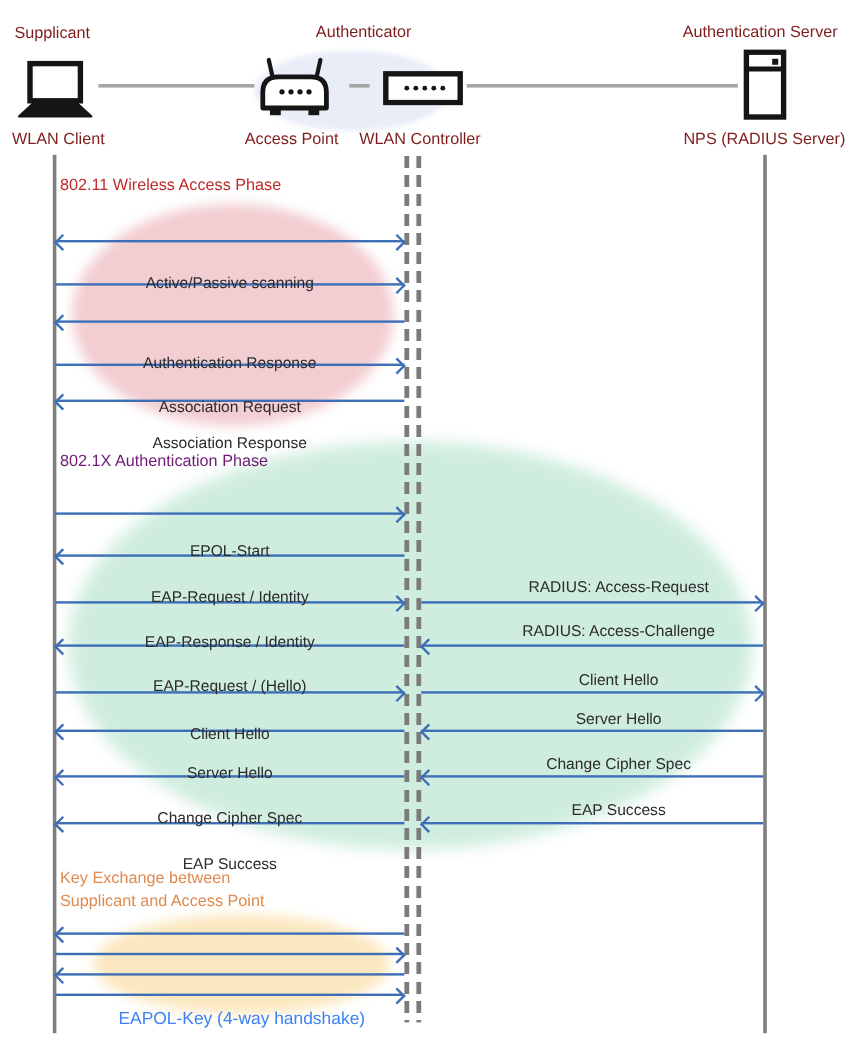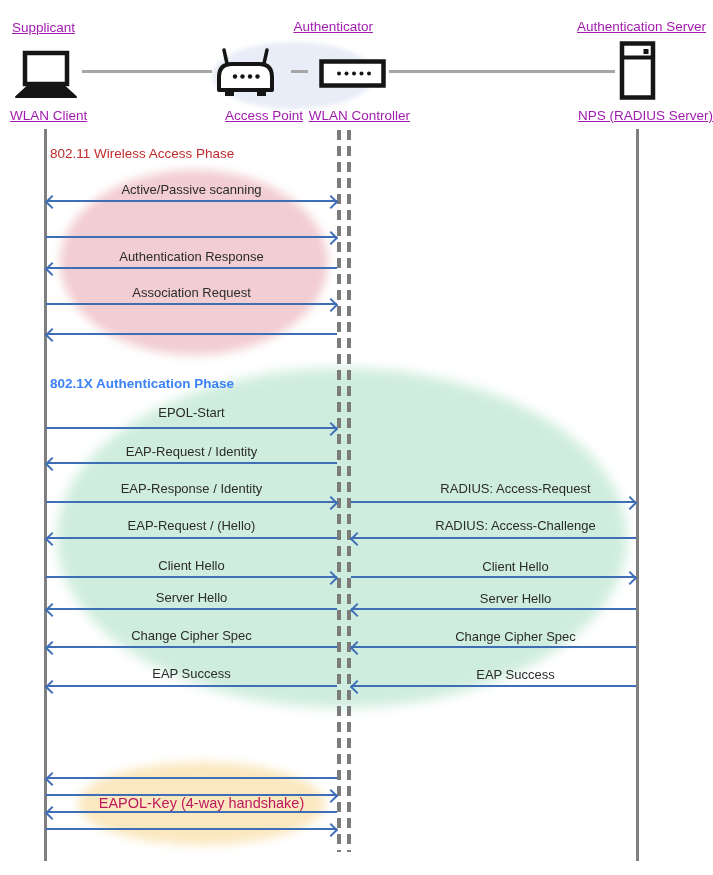--- a/index.html
+++ b/index.html
@@ -5,42 +5,42 @@
   * { box-sizing: border-box; margin: 0; padding: 0; }
   html,body { background:#fff; }
   .stage {
     position: relative;
     width: 713px;
     height: 875px;
     background: #ffffff;
     font-family: "Liberation Sans", sans-serif;
     overflow: hidden;
   }
-  .txt { position:absolute; color:#a21caf; font-size:13.5px; white-space:nowrap;text-decoration:underline; }
-  .c { text-align:right; }
+  .txt { position:absolute; color:#7f1d1d; font-size:13.5px; white-space:nowrap; }
+  .c { text-align:center; }
   .ellipse { position:absolute; border-radius:50%; }
   .el-auth { left:212px; top:42px; width:163px; height:67px; background:#E9EDF7; filter:blur(2px); }
   .el-p1 { left:60px; top:170px; width:268px; height:185px; background:#F2CDD1; filter:blur(5px); }
   .el-p2 { left:57px; top:368px; width:570px; height:340px; background:#CFEDDE; filter:blur(6px); }
   .el-p3 { left:78px; top:762px; width:247px; height:83px; background:#FBE8C0; filter:blur(5px); }
   .conn { position:absolute; height:3px; background:#A6A6A6; z-index:1; }
   .lifeline { position:absolute; width:3px; background:#7F7F7F; z-index:1; }
   .dashline {
     position:absolute; width:4px; z-index:1;
     background: repeating-linear-gradient(180deg,#7B7B7B 0 10px,transparent 10px 16px);
   }
   .icon { position:absolute; z-index:3; }
   .ptitle { position:absolute; left:50px; width:291px; text-align:left; font-size:13.5px; z-index:3; white-space:nowrap; }
   .p1 { color:#C02B2B; }
-  .p2 { color:#3b82f6;font-weight:bold; }
+  .p2 { color:#701a75; }
   .p3 { color:#E08A4F; line-height:19px; }
   .ml,.mr { position:absolute; text-align:center; font-size:13px; color:#2b2b2b; white-space:nowrap; z-index:3; }
-  .ml { left:46px; width:291px; }
+  .ml { left:46px; width:291px;margin-top:46px; }
   .mr { left:351px; width:329px; }
-  .key-label { font-size:14.5px; left:56px; color:#be185d; }
+  .key-label { font-size:14.5px; left:56px; color:#3b82f6; }
   .arrow { position:absolute; height:2px; background:#3E6FB6; z-index:2; }
   .ll { left:46px; width:291px; }
   .lr { left:351px; width:285px; }
   .hr::after {
     content:""; position:absolute; right:1px; top:-3px; width:8px; height:8px;
     border-top:2.5px solid #3E6FB6; border-right:2.5px solid #3E6FB6; transform:rotate(45deg);
   }
   .hl::before {
     content:""; position:absolute; left:1px; top:-3px; width:8px; height:8px;
     border-left:2.5px solid #3E6FB6; border-bottom:2.5px solid #3E6FB6; transform:rotate(45deg);
@@ -101,32 +101,37 @@
   <div class="txt c" style="left:290px;top:108px;width:120px">WLAN Controller</div>
   <div class="txt c" style="left:561px;top:108px;width:152px">NPS (RADIUS Server)</div>
 
   <div class="lifeline" style="left:44px;top:129px;height:732px"></div>
   <div class="dashline" style="left:337px;top:130px;height:722px"></div>
   <div class="dashline" style="left:347px;top:130px;height:722px"></div>
   <div class="lifeline" style="left:636px;top:129px;height:732px"></div>
 
   <div class="ptitle p1" style="top:146px">802.11 Wireless Access Phase</div>
   <div class="ptitle p2" style="top:376px">802.1X Authentication Phase</div>
+  <div class="ptitle p3" style="top:722px">
+    <div>Key Exchange between</div>
+    <div>Supplicant and Access Point</div>
+  </div>
 
   <div class="ml" style="top:182px">Active/Passive scanning</div>
   <div class="arrow ll hl hr" style="top:200px"></div>
 
   <div class="arrow ll hr" style="top:236px"></div>
 
   <div class="ml" style="top:249px">Authentication Response</div>
   <div class="arrow ll hl" style="top:267px"></div>
 
   <div class="ml" style="top:285px">Association Request</div>
   <div class="arrow ll hr" style="top:303px"></div>
 
+  <div class="ml" style="top:315px">Association Response</div>
   <div class="arrow ll hl" style="top:333px"></div>
 
   <div class="ml" style="top:405px">EPOL-Start</div>
   <div class="arrow ll hr" style="top:427px"></div>
 
   <div class="ml" style="top:444px">EAP-Request / Identity</div>
   <div class="arrow ll hl" style="top:462px"></div>
 
   <div class="ml" style="top:481px">EAP-Response / Identity</div>
   <div class="arrow ll hr" style="top:501px"></div>

